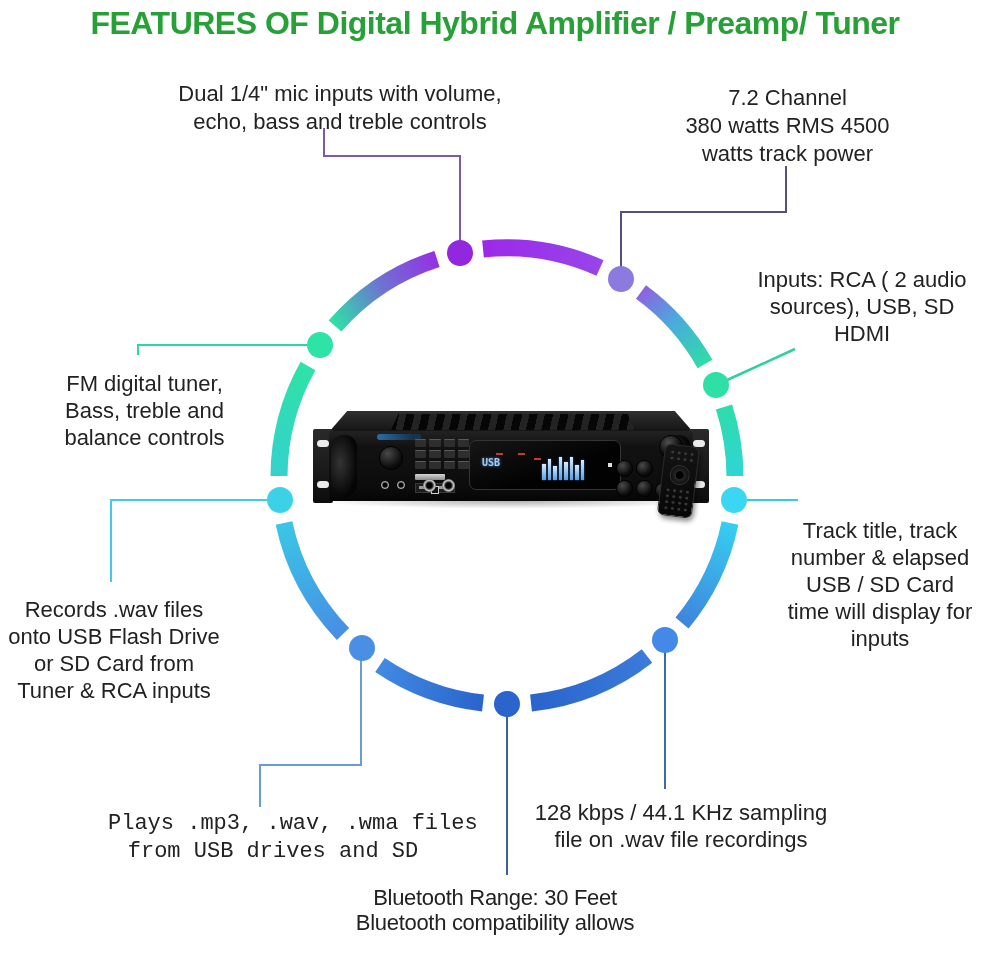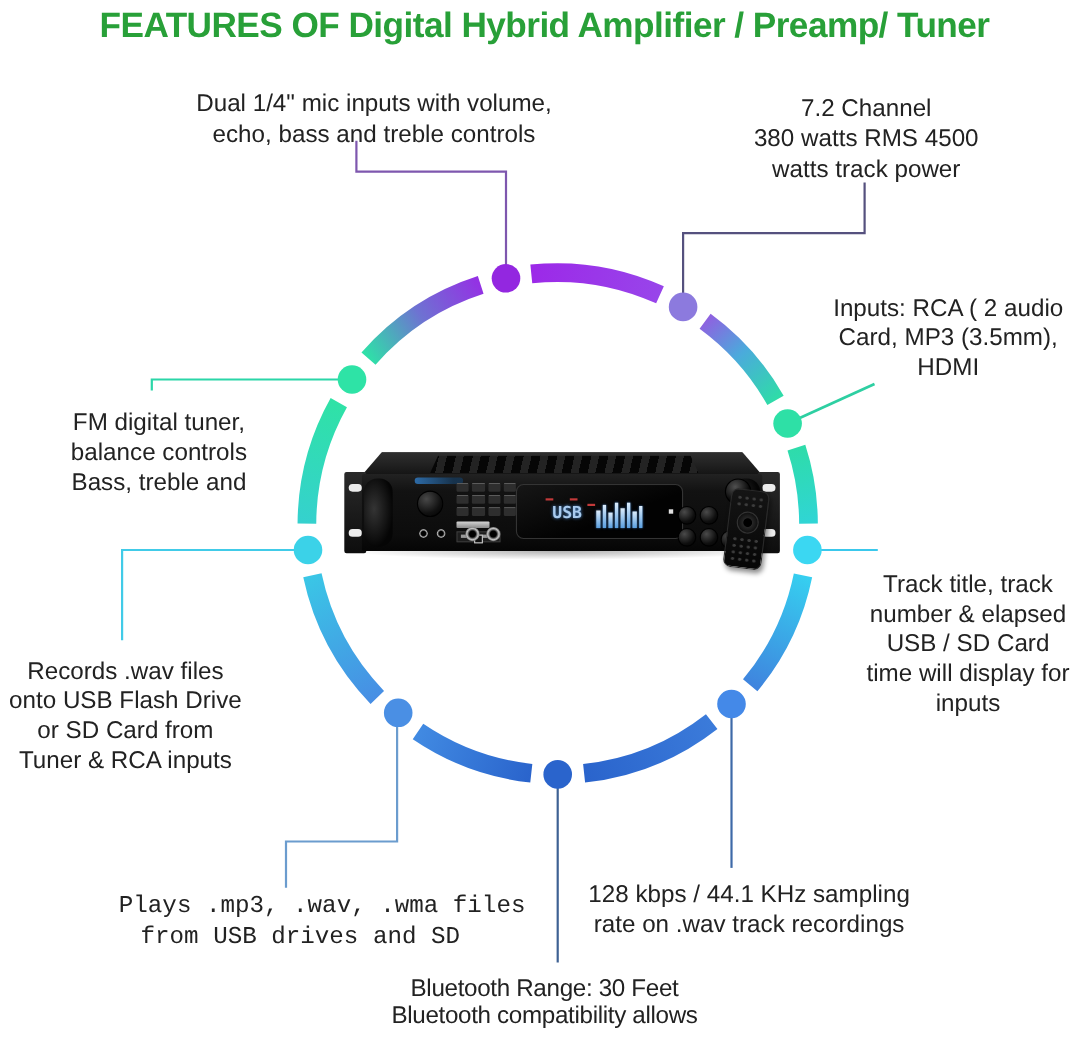--- a/index.html
+++ b/index.html
@@ -60,22 +60,22 @@
   .sd-slot{position:absolute;left:86px;top:52px;width:38px;height:8px;background:#1d1d1d;border:1px solid #3a3a3a;}
   .sd-slot i{position:absolute;left:3px;top:2px;width:24px;height:3px;background:#9a9a9a;}
   .sq{position:absolute;left:102px;top:55px;width:6px;height:6px;border:1px solid #cfcfcf;background:#111;}
   .jack{position:absolute;border-radius:50%;}
   .jack.s{width:8px;height:8px;top:50px;background:radial-gradient(circle,#000 35%,#b5b5b5 60%,#2a2a2a 85%);}
   .jack.b{width:13px;height:13px;top:48px;background:radial-gradient(circle,#000 30%,#c4c4c4 55%,#2a2a2a 85%);}
   .displayp{position:absolute;left:140px;top:9px;width:150px;height:48px;border-radius:7px;
     background:linear-gradient(160deg,#161616,#020202 60%);border:1px solid #343434;}
   .tick{position:absolute;width:7px;height:2px;background:#c23a3a;}
   .tick.t1{left:26px;top:12px;} .tick.t2{left:48px;top:12px;} .tick.t3{left:64px;top:17px;}
-  .usb-text{position:absolute;left:32px;top:16px;font-family:"DejaVu Sans Mono",monospace;
-    font-size:15px;font-weight:bold;color:#a9cbee;text-shadow:0 0 3px #4f90d8;}
+  .usb-text{position:absolute;left:12px;top:16px;font-family:"DejaVu Sans Mono",monospace;
+    font-size:10px;font-weight:bold;color:#a9cbee;text-shadow:0 0 3px #4f90d8;}
   .eq{position:absolute;left:72px;bottom:9px;width:44px;height:26px;display:flex;align-items:flex-end;gap:2px;}
   .eq i{width:3.5px;background:linear-gradient(#dcecfb,#5a9fe0);box-shadow:0 0 2px #3f7fc8;}
   .pip{position:absolute;right:8px;top:22px;width:4px;height:4px;background:#e0e0e0;}
   .knob{position:absolute;width:15px;height:15px;border-radius:50%;
     background:radial-gradient(circle at 35% 30%,#4a4a4a,#0e0e0e 62%,#000);border:1px solid #000;}
   .knob-master{position:absolute;left:330px;top:4px;width:22px;height:22px;border-radius:50%;
     background:radial-gradient(circle at 38% 30%,#505050,#0c0c0c 60%,#000);border:1px solid #000;}
   .remote{position:absolute;left:332px;top:14px;width:33px;height:70px;border-radius:7px;
     background:linear-gradient(170deg,#151515,#060606);border:1px solid #2a2a2a;
     transform:rotate(7deg);box-shadow:2px 3px 5px rgba(0,0,0,.45);}
@@ -242,28 +242,28 @@
 </div>
 
 <div id="co-channel" class="callout">
   <div class="ln">7.2 Channel</div>
   <div class="ln">380 watts RMS 4500</div>
   <div class="ln">watts track power</div>
 </div>
 
 <div id="co-inputs" class="callout">
   <div class="ln">Inputs: RCA ( 2 audio</div>
-  <div class="ln">Card, MP3 (3.5mm),</div>
+  <div class="ln">sources), USB, SD</div>
   <div class="ln">HDMI</div>
 </div>
 
 <div id="co-fm" class="callout">
   <div class="ln">FM digital tuner,</div>
+  <div class="ln">Bass, treble and</div>
   <div class="ln">balance controls</div>
-  <div class="ln">Bass, treble and</div>
 </div>
 
 <div id="co-records" class="callout">
   <div class="ln">Records .wav files</div>
   <div class="ln">onto USB Flash Drive</div>
   <div class="ln">or SD Card from</div>
   <div class="ln">Tuner &amp; RCA inputs</div>
 </div>
 
 <div id="co-track" class="callout">
@@ -274,19 +274,19 @@
   <div class="ln">inputs</div>
 </div>
 
 <div id="co-plays" class="callout">
   <div class="ln">Plays .mp3, .wav, .wma files</div>
   <div class="ln">from USB drives and SD</div>
 </div>
 
 <div id="co-sampling" class="callout">
   <div class="ln">128 kbps / 44.1 KHz sampling</div>
-  <div class="ln">rate on .wav track recordings</div>
+  <div class="ln">file on .wav file recordings</div>
 </div>
 
 <div id="co-bluetooth" class="callout">
   <div class="ln">Bluetooth Range: 30 Feet</div>
   <div class="ln">Bluetooth compatibility allows</div>
 </div>
 
 </body></html>

